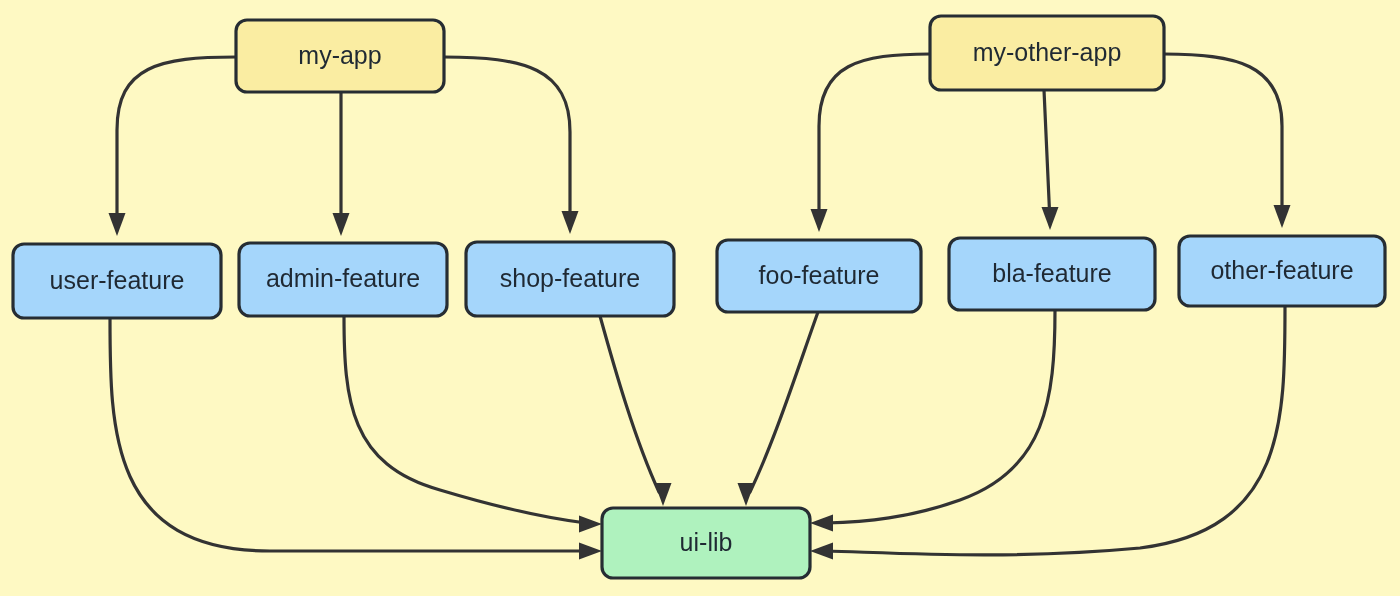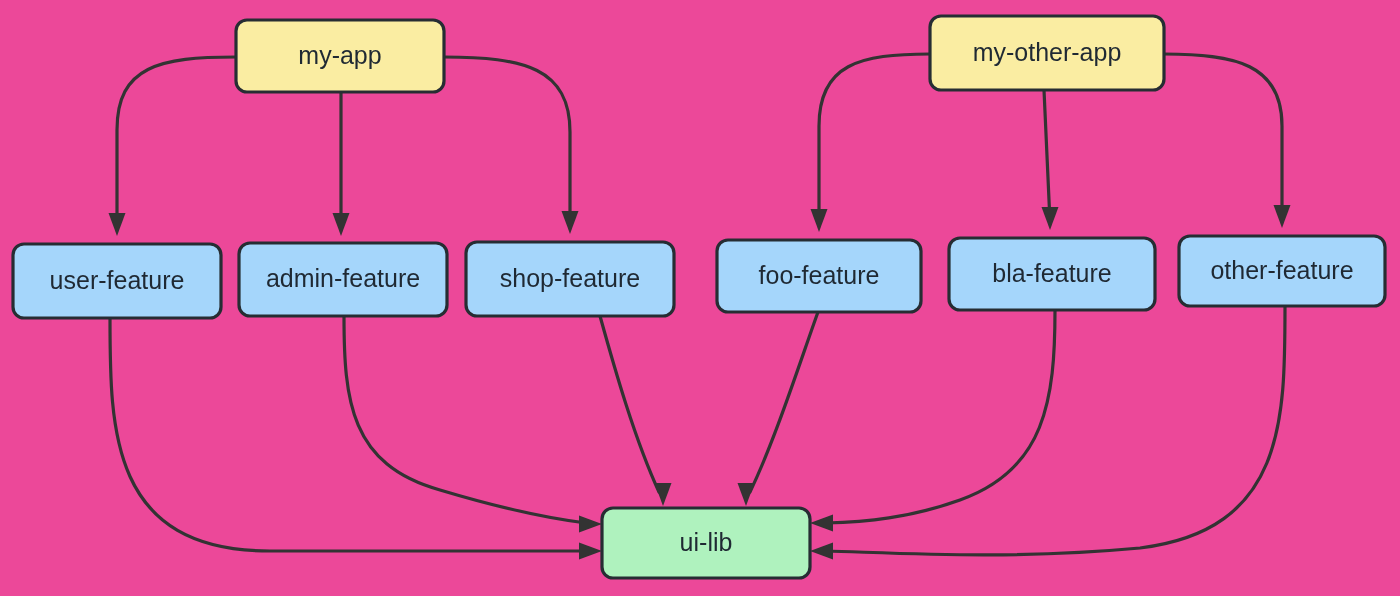--- a/index.html
+++ b/index.html
@@ -10,21 +10,21 @@
   body {
     width: 1400px;
     height: 596px;
     overflow: hidden;
     font-family: "Liberation Sans", sans-serif;
   }
   #diagram-root {
     position: relative;
     width: 1400px;
     height: 596px;
-    background: #ec4899;
+    background: #fef9c3;
   }
   svg#graph {
     display: block;
     width: 1400px;
     height: 596px;
   }
   .edge-path {
     fill: none;
     stroke: #333333;
     stroke-width: 3.2px;

